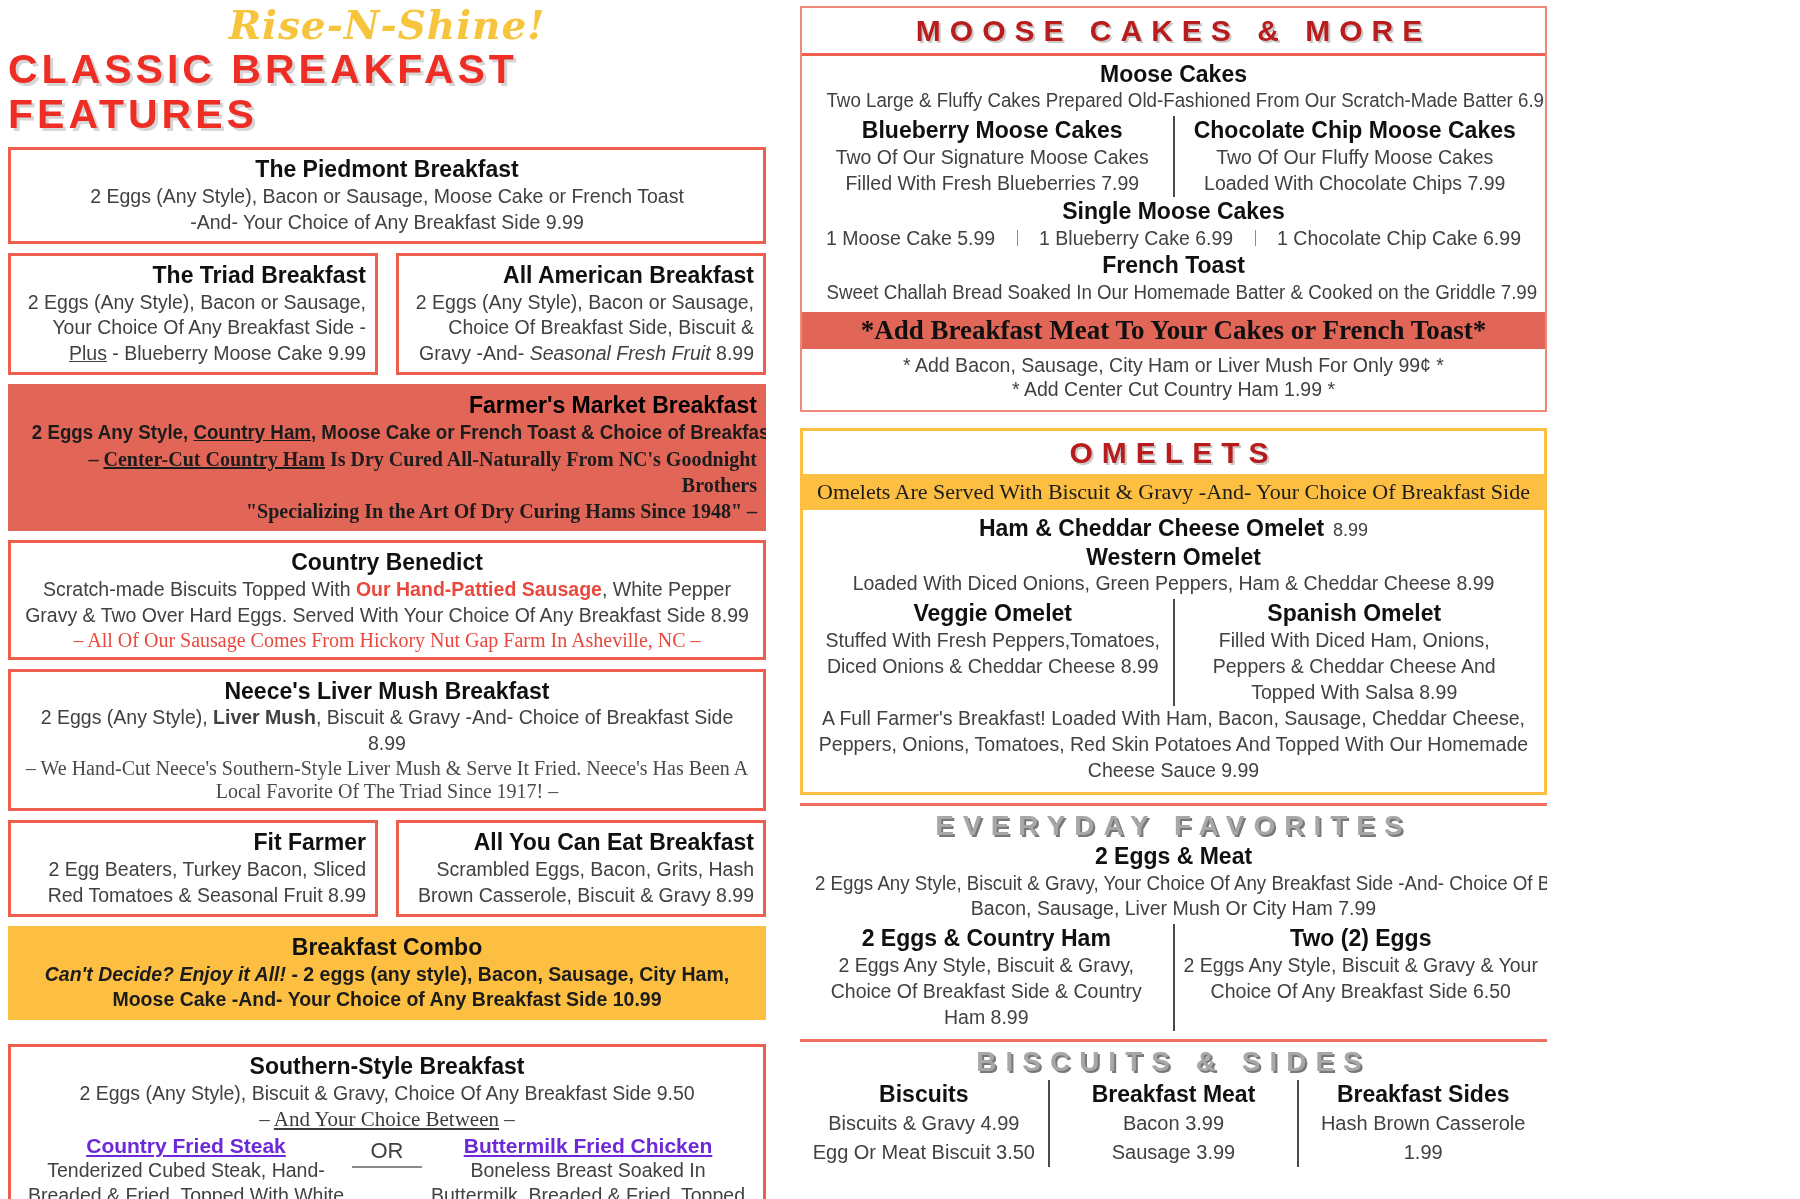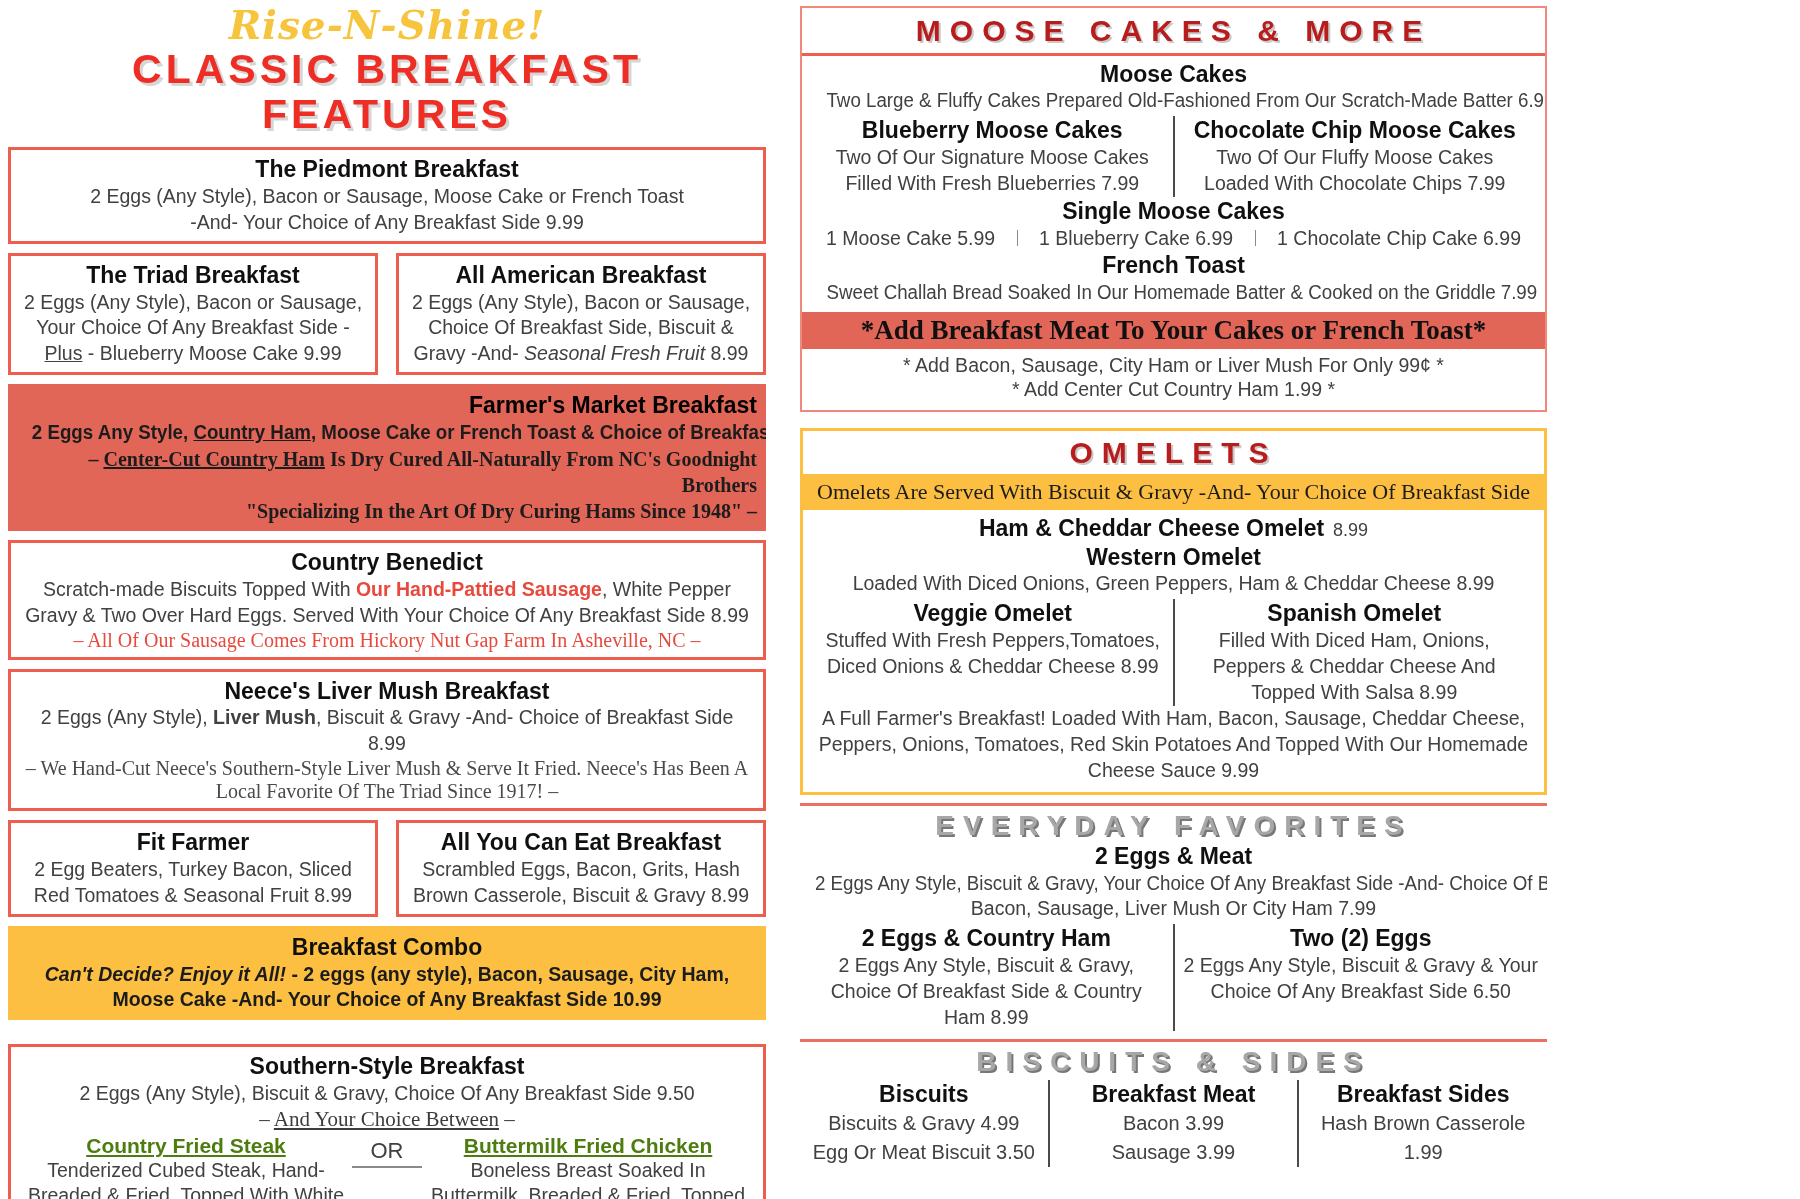--- a/index.html
+++ b/index.html
@@ -16,37 +16,37 @@
   .one-line{white-space:nowrap;display:block;transform:scaleX(.96);transform-origin:center;}
   .u{text-decoration:underline;}
   .it{font-style:italic;}
   .b{font-weight:700;}
   .red-em{color:#e8493c;font-weight:700;}
 
   
   .ribbon{font-family:"DejaVu Serif",serif;font-style:italic;font-weight:700;
           font-size:39px;color:#f6c53d;text-align:center;letter-spacing:1px;line-height:1;}
   .main-title{font-size:41px;font-weight:800;color:#ee2e24;letter-spacing:4px;
-          text-align:center;line-height:1.1;margin:2px 0 10px;
+          text-align:left;line-height:1.1;margin:2px 0 10px;
           text-shadow:3px 3px 0 #d6d6d6;}
   .box{border:3px solid #ee5e4f;text-align:center;padding:5px 9px;margin-bottom:9px;overflow:hidden;}
   .box-red{background:#e26658;text-align:right;padding:7px 9px;margin-bottom:9px;overflow:hidden;}
   .box-red .item-name{color:#000;}
   .box-red .desc{color:#1c1c1c;font-weight:700;}
   .box-yellow{background:#fcbf42;text-align:center;padding:7px 9px;margin-bottom:24px;overflow:hidden;}
   .box-yellow .desc{color:#1c1c1c;font-weight:700;}
   .row2{display:flex;gap:18px;margin-bottom:9px;}
-  .row2 .box{flex:1;margin-bottom:0;}
+  .row2 .box{flex:1;margin-bottom:0;text-align:right;}
   .serif-note{font-family:"Liberation Serif",serif;font-weight:700;font-size:20px;line-height:1.3;}
   .red-serif{font-family:"Liberation Serif",serif;color:#e8493c;font-size:20px;}
   .choice-head{display:flex;align-items:flex-start;margin-top:2px;}
   .choice-col{flex:1;}
   .or-cell{width:70px;font-weight:400;font-size:22px;color:#404040;border-bottom:2px solid #8a8a8a;
            padding-bottom:2px;margin-top:4px;}
-  .choice-name{font-weight:700;font-size:21px;color:#4d7c0f;text-decoration:underline;}
+  .choice-name{font-weight:700;font-size:21px;color:#6d28d9;text-decoration:underline;}
   .choice-desc{font-size:19.5px;line-height:1.3;}
 
   
   .sec-title{font-weight:800;letter-spacing:9px;text-align:center;line-height:1.15;}
   .sec-title.red{color:#b91c1c;font-size:30px;text-shadow:2px 2px 0 #c9c9c9;}
   .sec-title.gray{color:#a7a7a7;font-size:28px;text-shadow:2px 2px 0 #787878;}
   .moose-sec{border:2px solid #f0897c;margin-bottom:16px;}
   .moose-sec .titlebar{padding:6px 0 4px;}
   .moose-content{border-top:3px solid #ee5e4f;padding:4px 10px 8px;text-align:center;overflow:hidden;}
   .split2{display:flex;margin-top:2px;}

